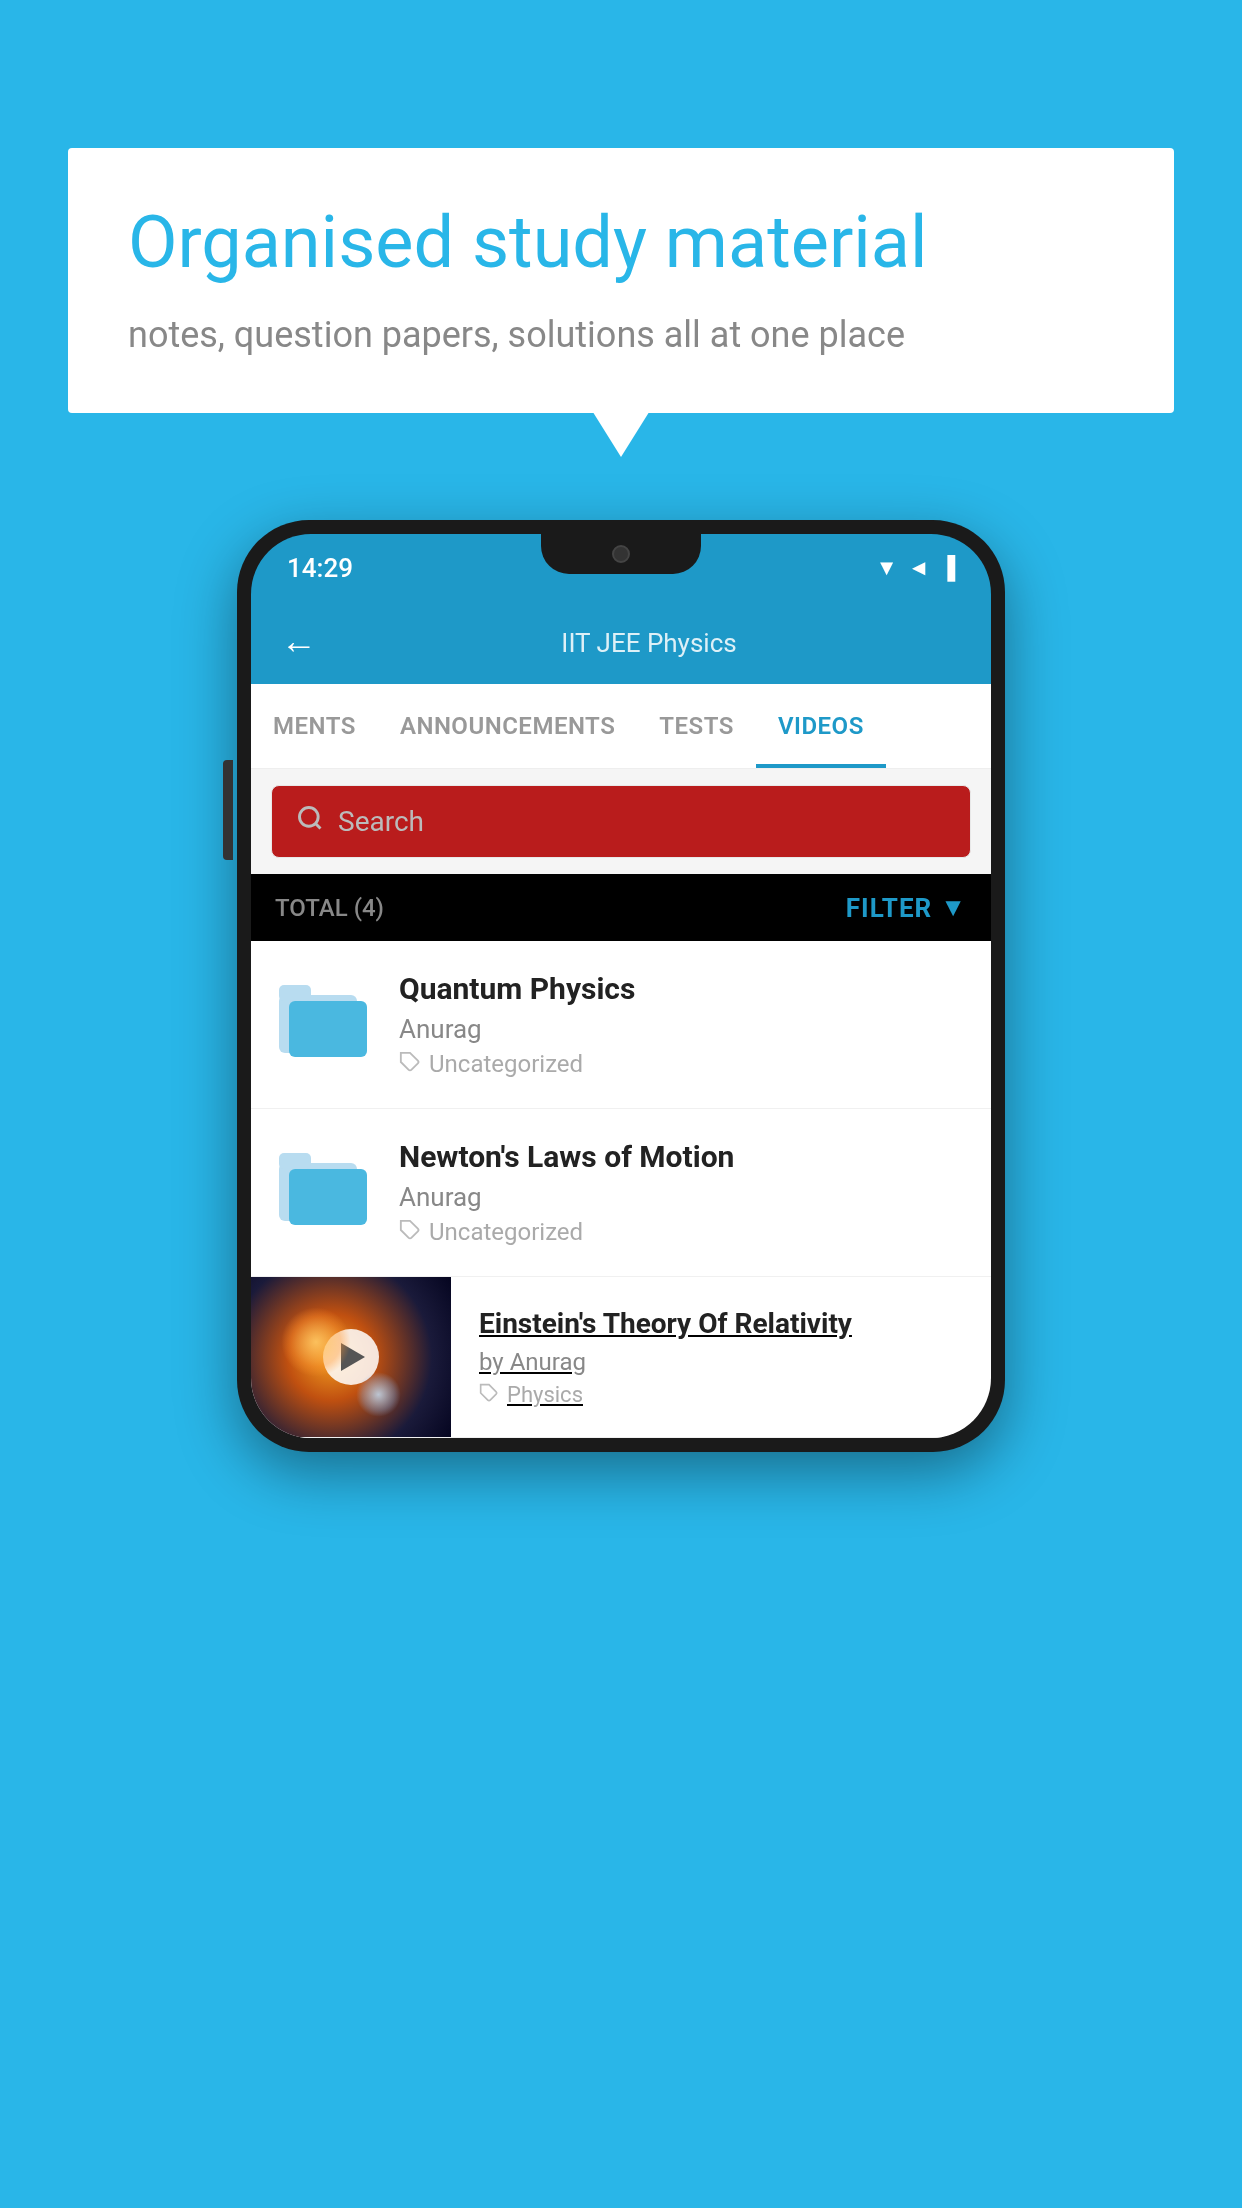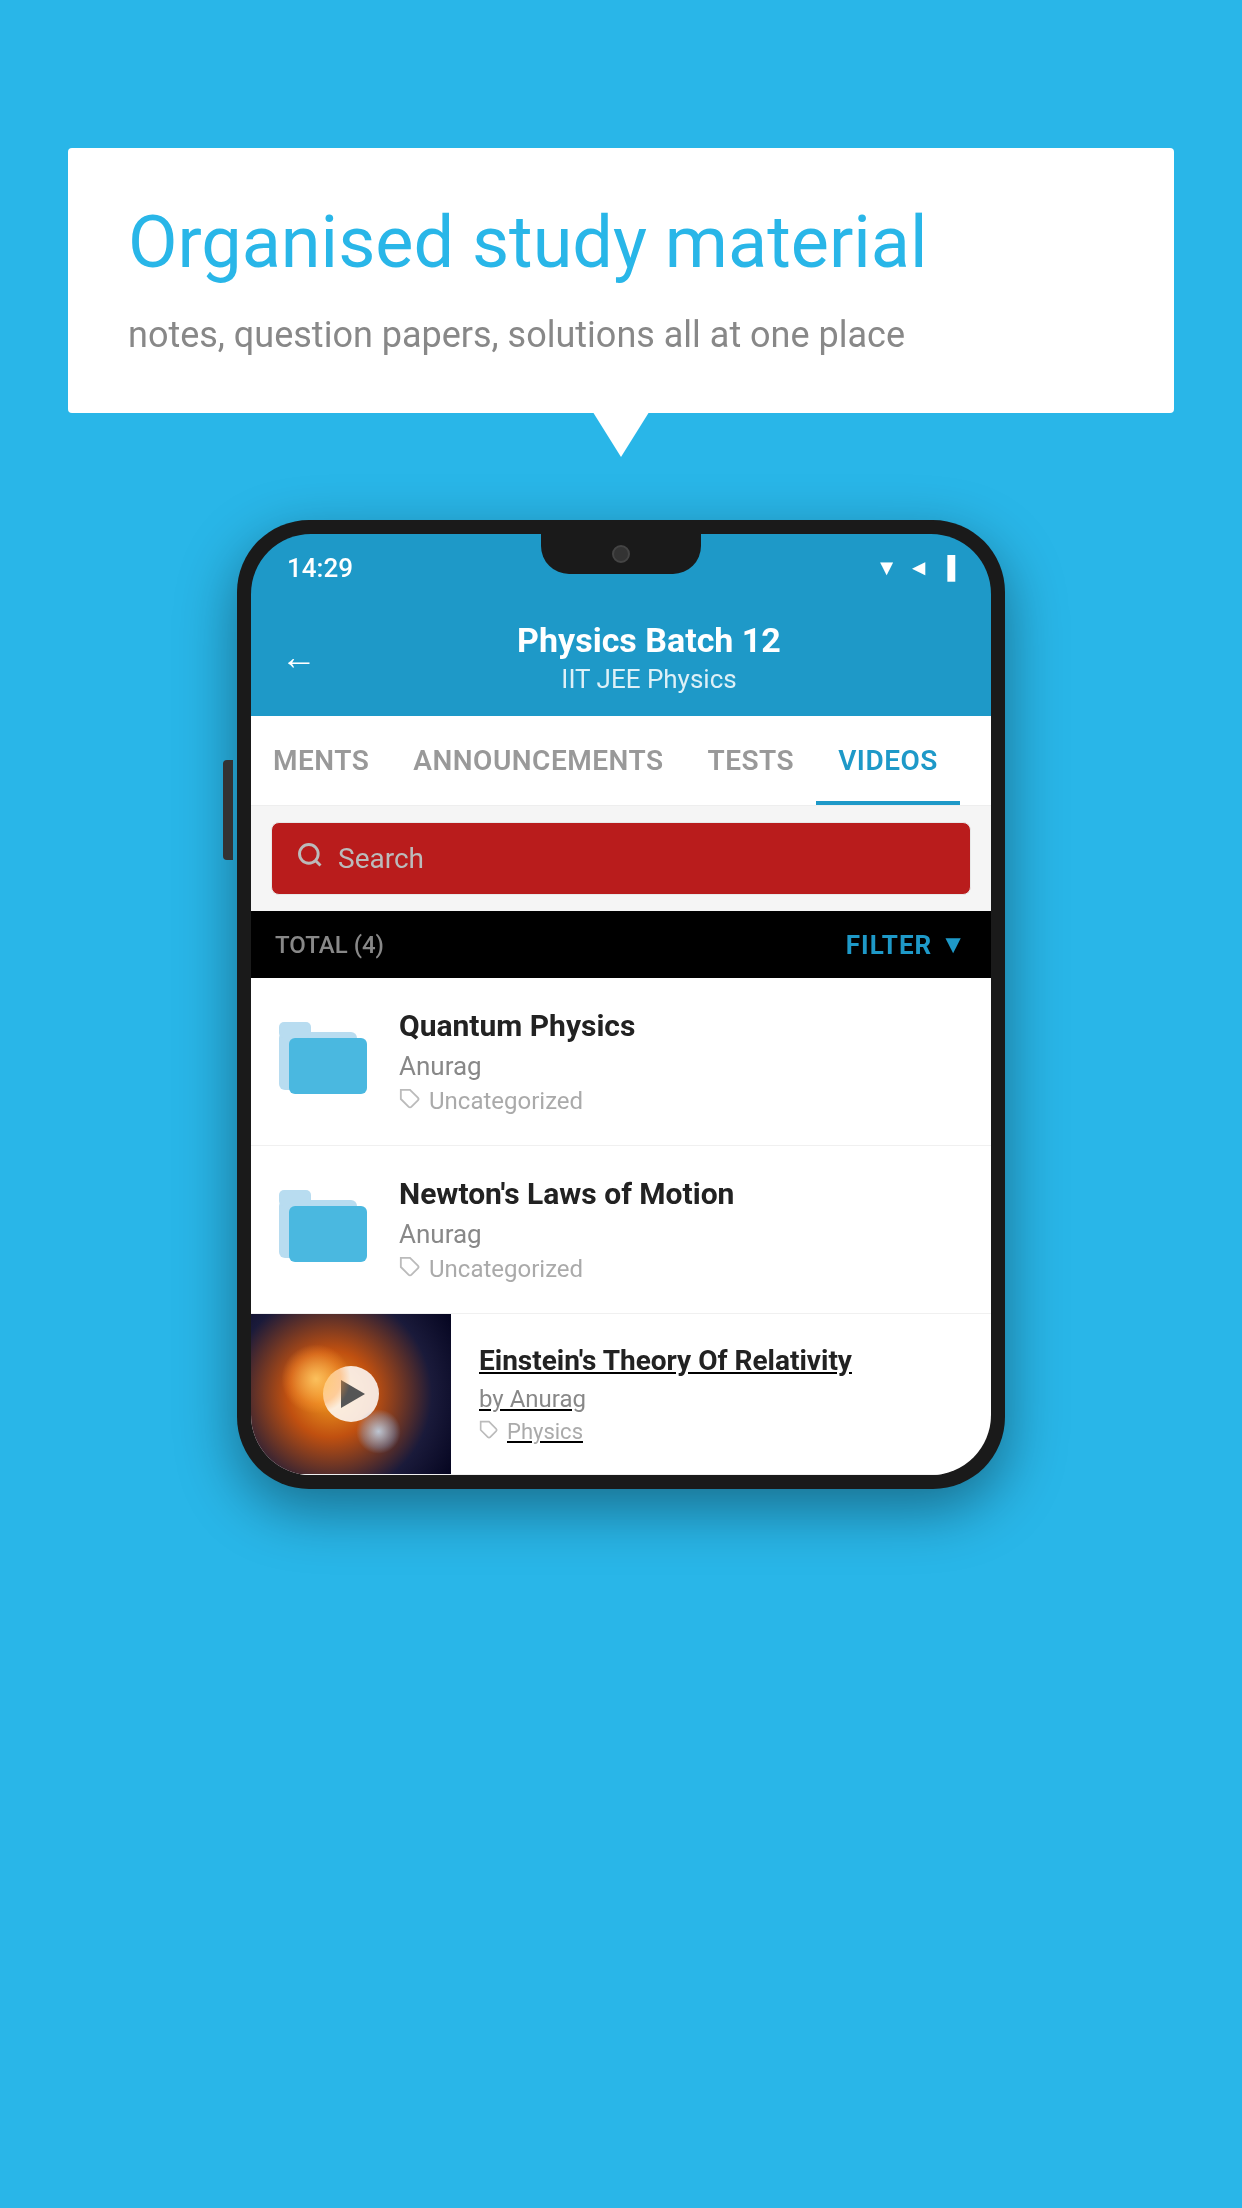--- a/index.html
+++ b/index.html
@@ -163,21 +163,21 @@
 
     
     .tabs-bar {
       background: white;
       display: flex;
       border-bottom: 1px solid #eee;
       overflow-x: auto;
     }
     .tab-item {
       padding: 28px 22px;
-      font-size: 28px;
+      font-size: 24px;
       font-weight: 600;
       color: #999;
       letter-spacing: 0.5px;
       white-space: nowrap;
       cursor: pointer;
       position: relative;
     }
     .tab-item.active {
       color: #1e99c8;
     }
@@ -399,21 +399,20 @@
         <div class="status-icons">
           <span>▼</span>
           <span>◄</span>
           <span>▐</span>
         </div>
       </div>
 
       <div class="app-header">
         <div class="back-arrow">←</div>
         <div class="header-title-block">
-          <div class="header-main-title">Physics Batch 12</div>
           <div class="header-sub-tags">IIT JEE    Physics</div>
         </div>
       </div>
 
       <div class="tabs-bar">
         <div class="tab-item">MENTS</div>
         <div class="tab-item">ANNOUNCEMENTS</div>
         <div class="tab-item">TESTS</div>
         <div class="tab-item active">VIDEOS</div>
       </div>

